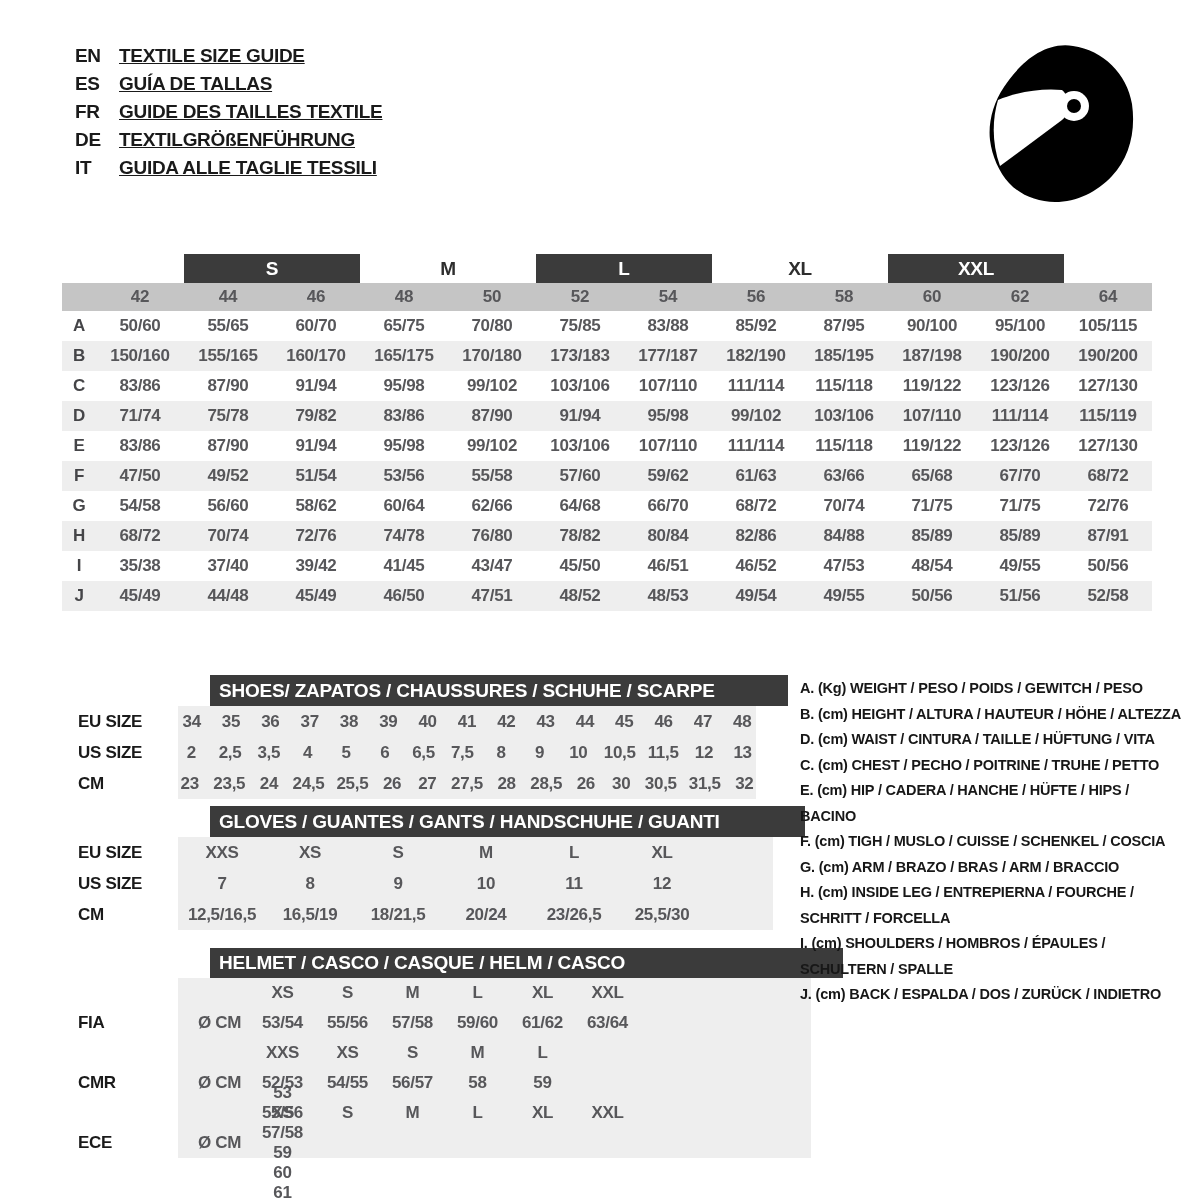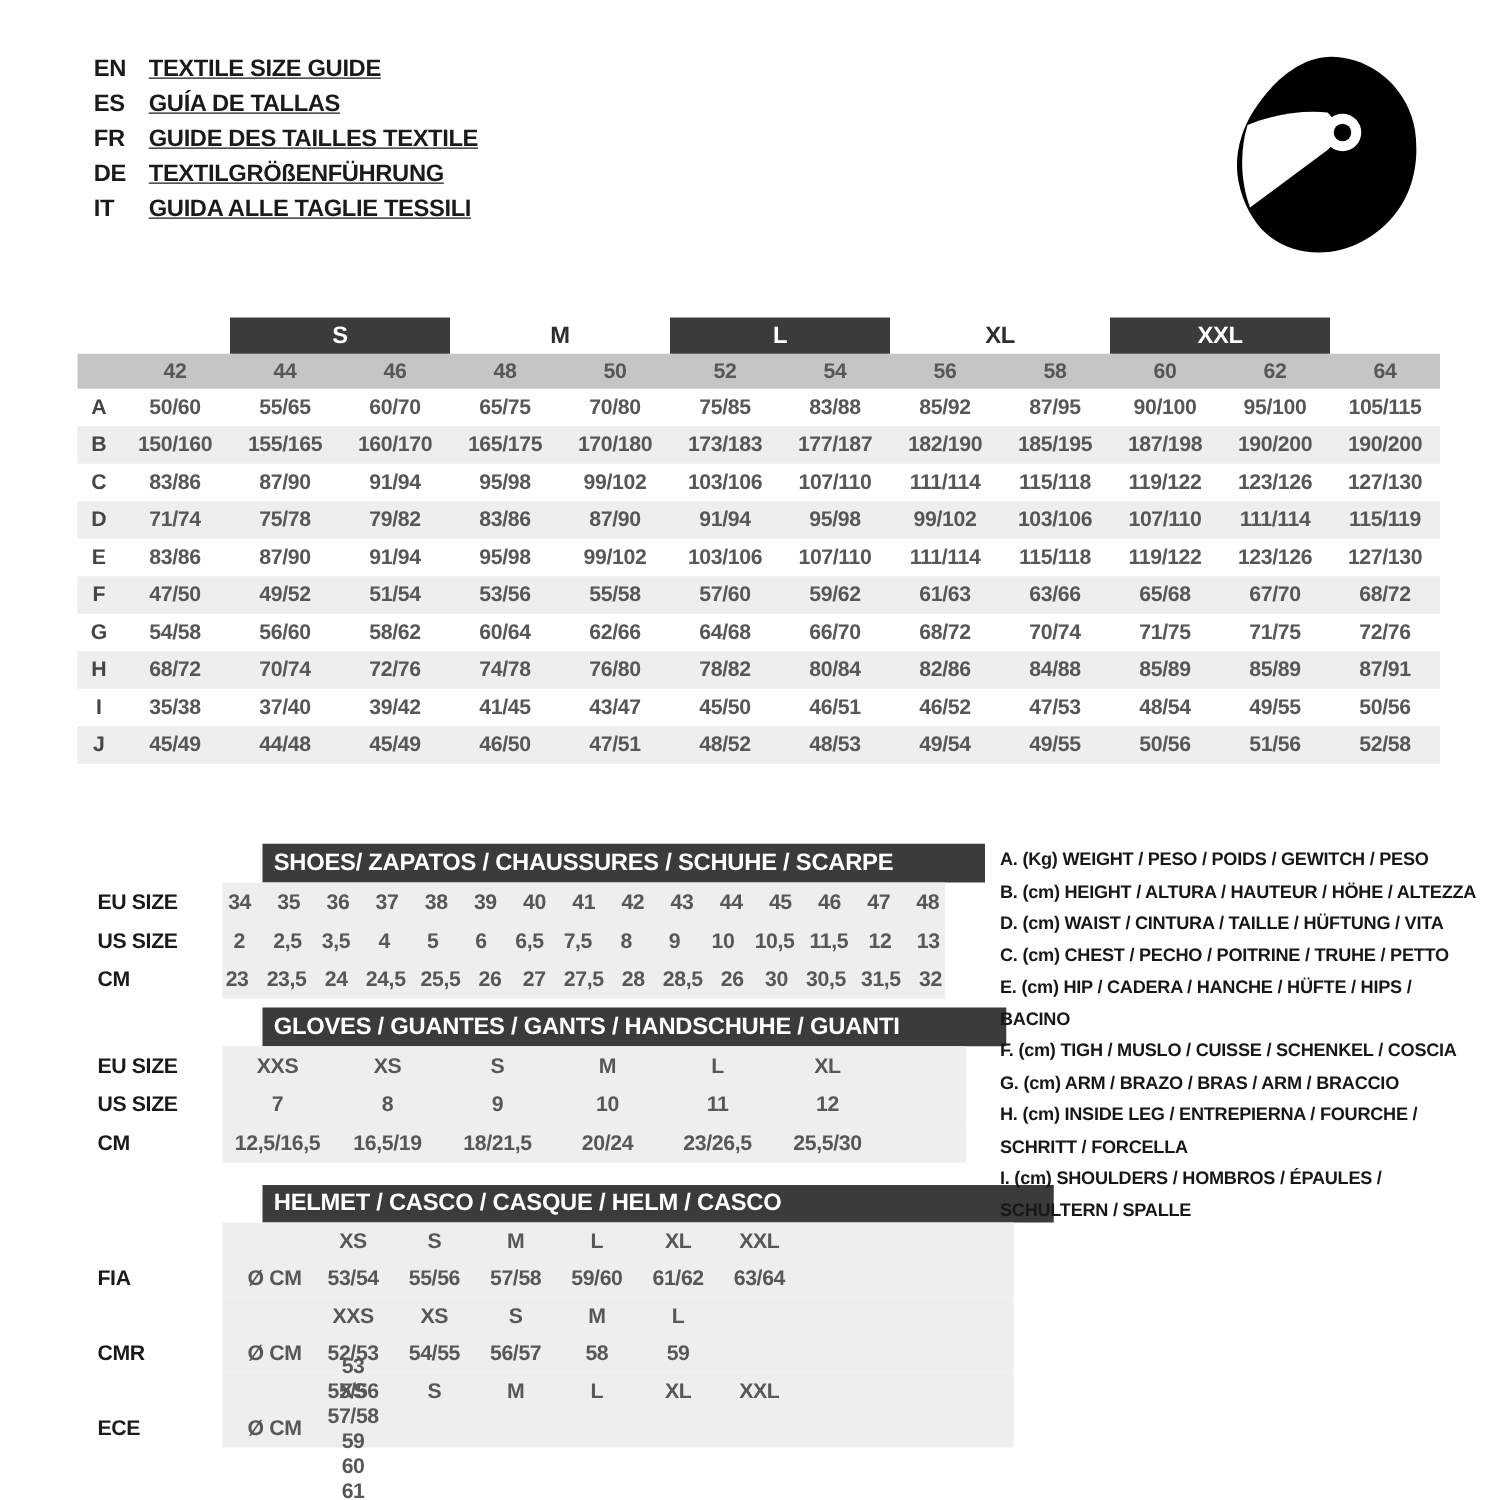--- a/index.html
+++ b/index.html
@@ -813,13 +813,14 @@
     <div class="legend-item">E. (cm) HIP / CADERA / HANCHE / HÜFTE / HIPS /  BACINO</div>
 
     <div class="legend-item">F. (cm) TIGH / MUSLO / CUISSE / SCHENKEL / COSCIA</div>
 
     <div class="legend-item">G. (cm) ARM / BRAZO / BRAS / ARM / BRACCIO</div>
 
     <div class="legend-item">H. (cm) INSIDE LEG / ENTREPIERNA / FOURCHE / SCHRITT / FORCELLA</div>
 
     <div class="legend-item">I.  (cm) SHOULDERS / HOMBROS / ÉPAULES / SCHULTERN / SPALLE</div>
 
+    <div class="legend-item">J. (cm) BACK / ESPALDA / DOS / ZURÜCK / INDIETRO</div>
   </div>
 
 </body></html>

